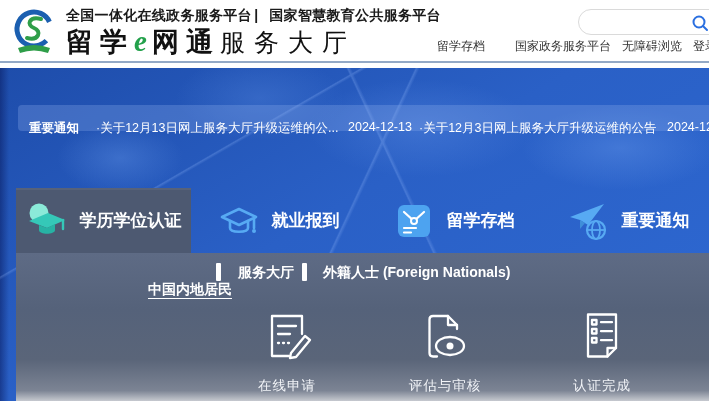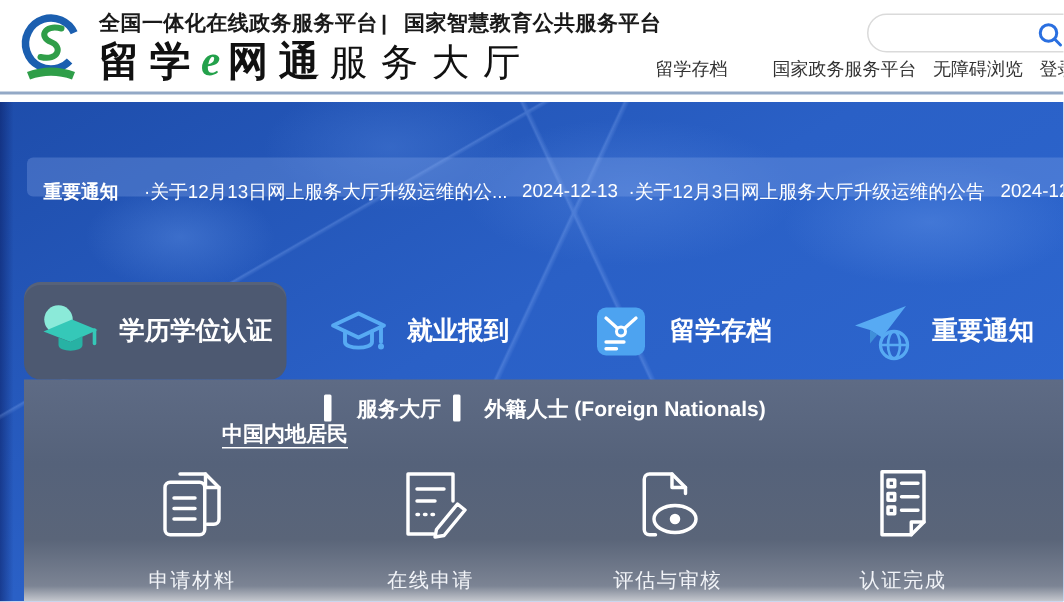--- a/index.html
+++ b/index.html
@@ -48,21 +48,21 @@
             background:rgba(140,172,235,0.30); border-radius:4px; color:#fff; font-size:12.5px; }
   .ticker span { position:absolute; top:6px; white-space:nowrap;margin-top:9px; }
   .ticker .t-label { left:11px; font-weight:bold; }
   .ticker .t-item { cursor:pointer; }
   .ticker .t-i0 { left:78px; } .ticker .t-d0 { left:330px; }
   .ticker .t-i1 { left:401px; } .ticker .t-d1 { left:649px; }
 
   
   .tabbar { position:absolute; left:16px; top:120px; width:700px; height:65px; display:flex; }
   .tab { width:175px; height:65px; display:flex; align-items:center; justify-content:center;
-         gap:12px; color:#fff; font-size:17px; font-weight:bold; cursor:pointer; white-space:nowrap;border-radius:11px; }
+         gap:12px; color:#fff; font-size:17px; font-weight:bold; cursor:pointer; white-space:nowrap; }
   .tab.active { background:#4d5971; box-shadow:inset 0 2px 0 rgba(255,255,255,0.06); }
   .tab .ticon { width:42px; height:40px; display:flex; align-items:center; justify-content:center; }
 
   
   .panel { position:absolute; left:16px; top:185px; width:693px; height:148px;
            background:linear-gradient(180deg, #5e6b85 0%, #55627a 38%, #5a6579 72%, #7c8494 93%, #c6c9cf 100%); }
 
   .subtabs { position:absolute; left:0; top:0; width:693px; height:42px; }
   .subtab { position:absolute; top:11px; color:#fff; font-size:14px; font-weight:bold;
             white-space:nowrap; cursor:pointer; }
@@ -172,31 +172,20 @@
 
   <div class="panel">
     <div class="subtabs">
       <span class="subtab st-0 active">中国内地居民</span>
       <span class="st-sep sep-0"></span>
       <span class="subtab st-1">服务大厅</span>
       <span class="st-sep sep-1"></span>
       <span class="subtab st-2">外籍人士 (Foreign Nationals)</span>
     </div>
 
-    <div class="step step-0">
-      <span class="sicon">
-        <svg width="56" height="56" viewBox="0 0 56 56" fill="none" stroke="#fff" stroke-width="2.3" stroke-linecap="round" stroke-linejoin="round">
-          <path d="M20 8 L37 8 L46 17 L46 38 C46 40 44.5 41.5 42.5 41.5 L38 41.5"></path>
-          <path d="M37 8 L37 17 L46 17"></path>
-          <path d="M10 17 C10 15 11.5 13.5 13.5 13.5 L33 13.5 C35 13.5 36.5 15 36.5 17 L36.5 45 C36.5 47 35 48.5 33 48.5 L13.5 48.5 C11.5 48.5 10 47 10 45 Z"></path>
-          <path d="M16 24 L30 24 M16 31 L30 31 M16 38 L30 38"></path>
-        </svg>
-      </span>
-      <div class="slabel">申请材料</div>
-    </div>
 
     <div class="step step-1">
       <span class="sicon">
         <svg width="56" height="56" viewBox="0 0 56 56" fill="none" stroke="#fff" stroke-width="2.3" stroke-linecap="round" stroke-linejoin="round">
           <path d="M13 8 L43 8 L43 26 M13 8 L13 48 L30 48"></path>
           <path d="M19 18 L37 18 M19 26 L31 26"></path>
           <path d="M19 35 L20 35 M24 35 L25 35 M29 35 L30 35"></path>
           <path d="M32 45 L46 28 L51 32 L37 49 L31 50 Z"></path>
         </svg>
       </span>

